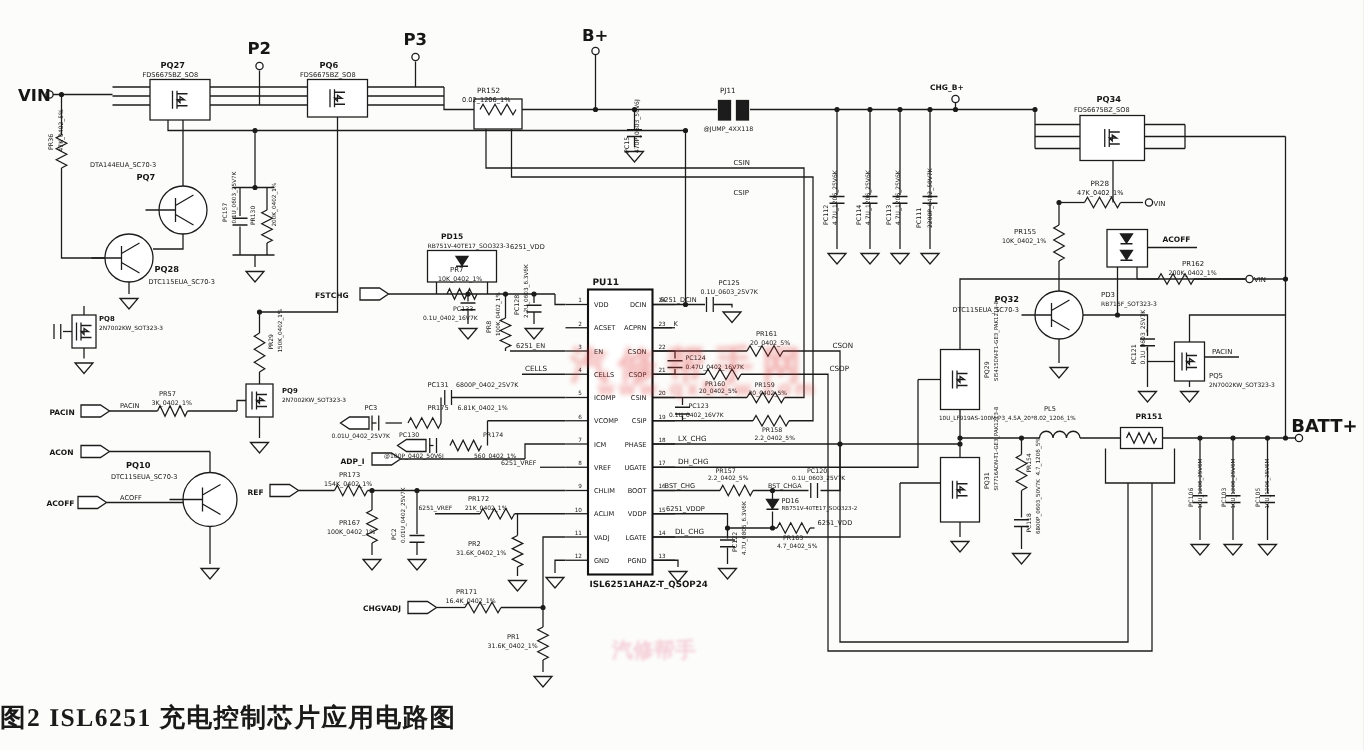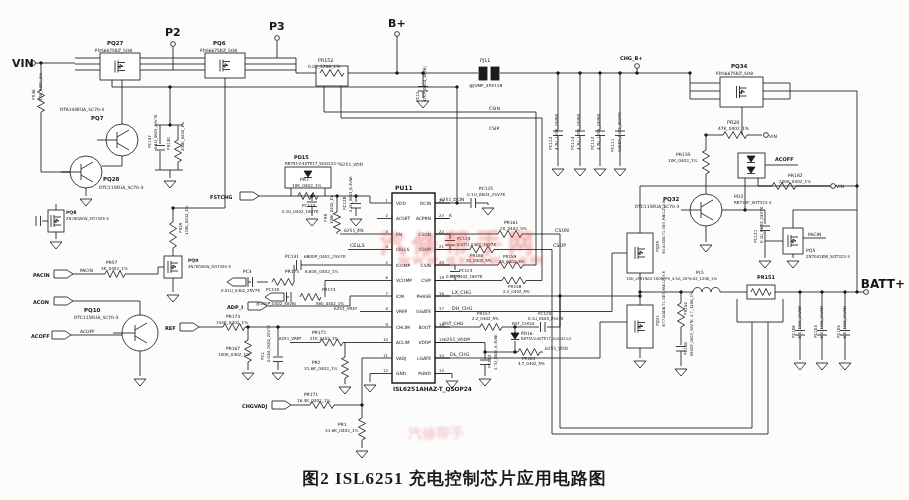--- a/index.html
+++ b/index.html
@@ -4,21 +4,21 @@
 <style>
   html,body{margin:0;padding:0;background:#e8e8e8;}
   .stage{position:relative;width:909px;height:500px;background:#fcfcfa;overflow:hidden;
          font-family:"DejaVu Sans","Liberation Sans",sans-serif;}
   svg{position:absolute;left:0;top:0;}
   svg text{font-family:"DejaVu Sans","Liberation Sans",sans-serif;fill:#161616;}
   .wm{position:absolute;color:#e03a3a;opacity:.38;filter:blur(1.6px);font-weight:bold;pointer-events:none;}
   .wm1{left:380px;top:226px;font-size:26px;letter-spacing:6px;}
   .wm2{left:398px;top:252px;font-size:13px;letter-spacing:2px;}
   .wm3{left:408px;top:425px;font-size:14px;opacity:.30;filter:blur(1.2px);color:#e46a8a;}
-  .caption{position:absolute;left:0;top:467px;width:100%;text-align:center;
+  .caption{position:absolute;left:0;top:467px;width:100%;
            font-family:"Liberation Serif","DejaVu Serif",serif;font-weight:bold;
            font-size:17px;color:#1a1a1a;letter-spacing:1px;}
 </style>
 </head>
 <body>
 
 <div class="stage">
   <svg id="cv" width="909" height="500" viewBox="0 0 909 500">
       <g stroke="#1c1c1c" stroke-width="0.85" fill="none">
         <path d="M33,63 H75"></path>

